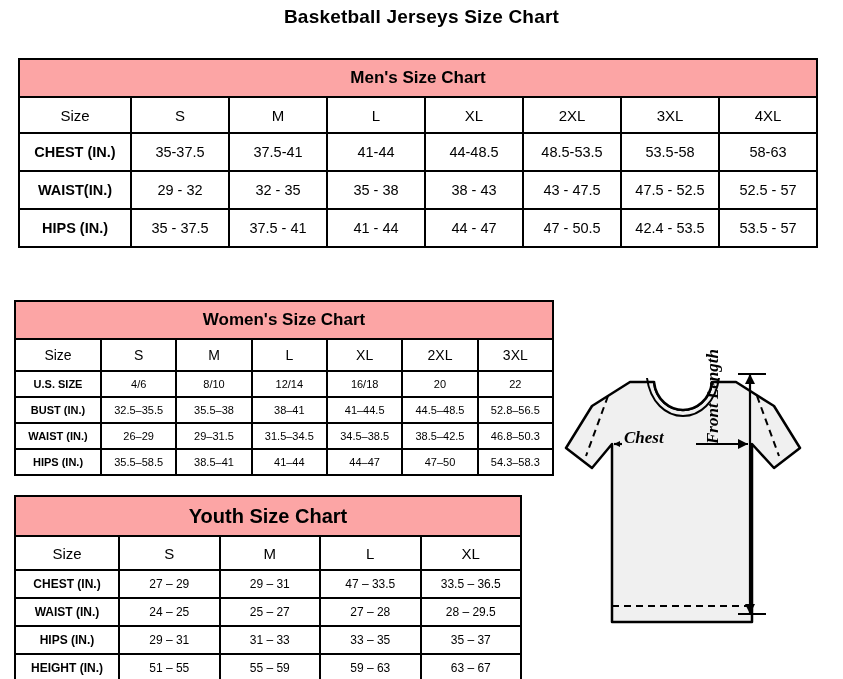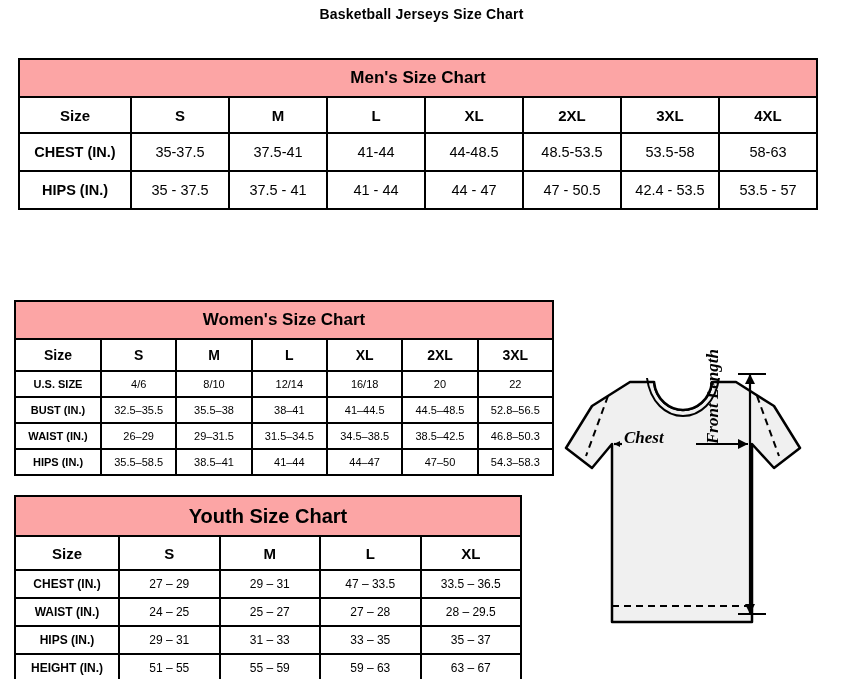--- a/index.html
+++ b/index.html
@@ -19,21 +19,21 @@
     position: relative;
     width: 843px;
     height: 679px;
   }
   .page-title {
     position: absolute;
     top: 6px;
     left: 0;
     width: 843px;
     text-align: center;
-    font-size: 14px;
+    font-size: 19px;
     font-weight: bold;
     letter-spacing: 0.2px;
   }
 
   table {
     border-collapse: collapse;
     table-layout: fixed;
   }
   table, th, td {
     border: 2px solid #000000;
@@ -41,21 +41,21 @@
   th, td {
     text-align: center;
     vertical-align: middle;
     padding: 0;
   }
   .cap {
     background: #fca5a5;
     font-weight: bold;
   }
   .hdr {
-    font-weight: bold;
+    font-weight: normal;
     border-radius: 9px;
   }
   .rowlbl {
     font-weight: bold;
   }
 
   
   #mens-table {
     position: absolute;
     left: 18px;
@@ -157,20 +157,30 @@
       </tr>
       <tr class="data-row">
         <td class="rowlbl">CHEST (IN.)</td>
         <td>35-37.5</td>
         <td>37.5-41</td>
         <td>41-44</td>
         <td>44-48.5</td>
         <td>48.5-53.5</td>
         <td>53.5-58</td>
         <td>58-63</td>
+      </tr>
+      <tr class="data-row">
+        <td class="rowlbl">WAIST(IN.)</td>
+        <td>29 - 32</td>
+        <td>32 - 35</td>
+        <td>35 - 38</td>
+        <td>38 - 43</td>
+        <td>43 - 47.5</td>
+        <td>47.5 - 52.5</td>
+        <td>52.5 - 57</td>
       </tr>
       <tr class="data-row">
         <td class="rowlbl">HIPS (IN.)</td>
         <td>35 - 37.5</td>
         <td>37.5 - 41</td>
         <td>41 - 44</td>
         <td>44 - 47</td>
         <td>47 - 50.5</td>
         <td>42.4 - 53.5</td>
         <td>53.5 - 57</td>

